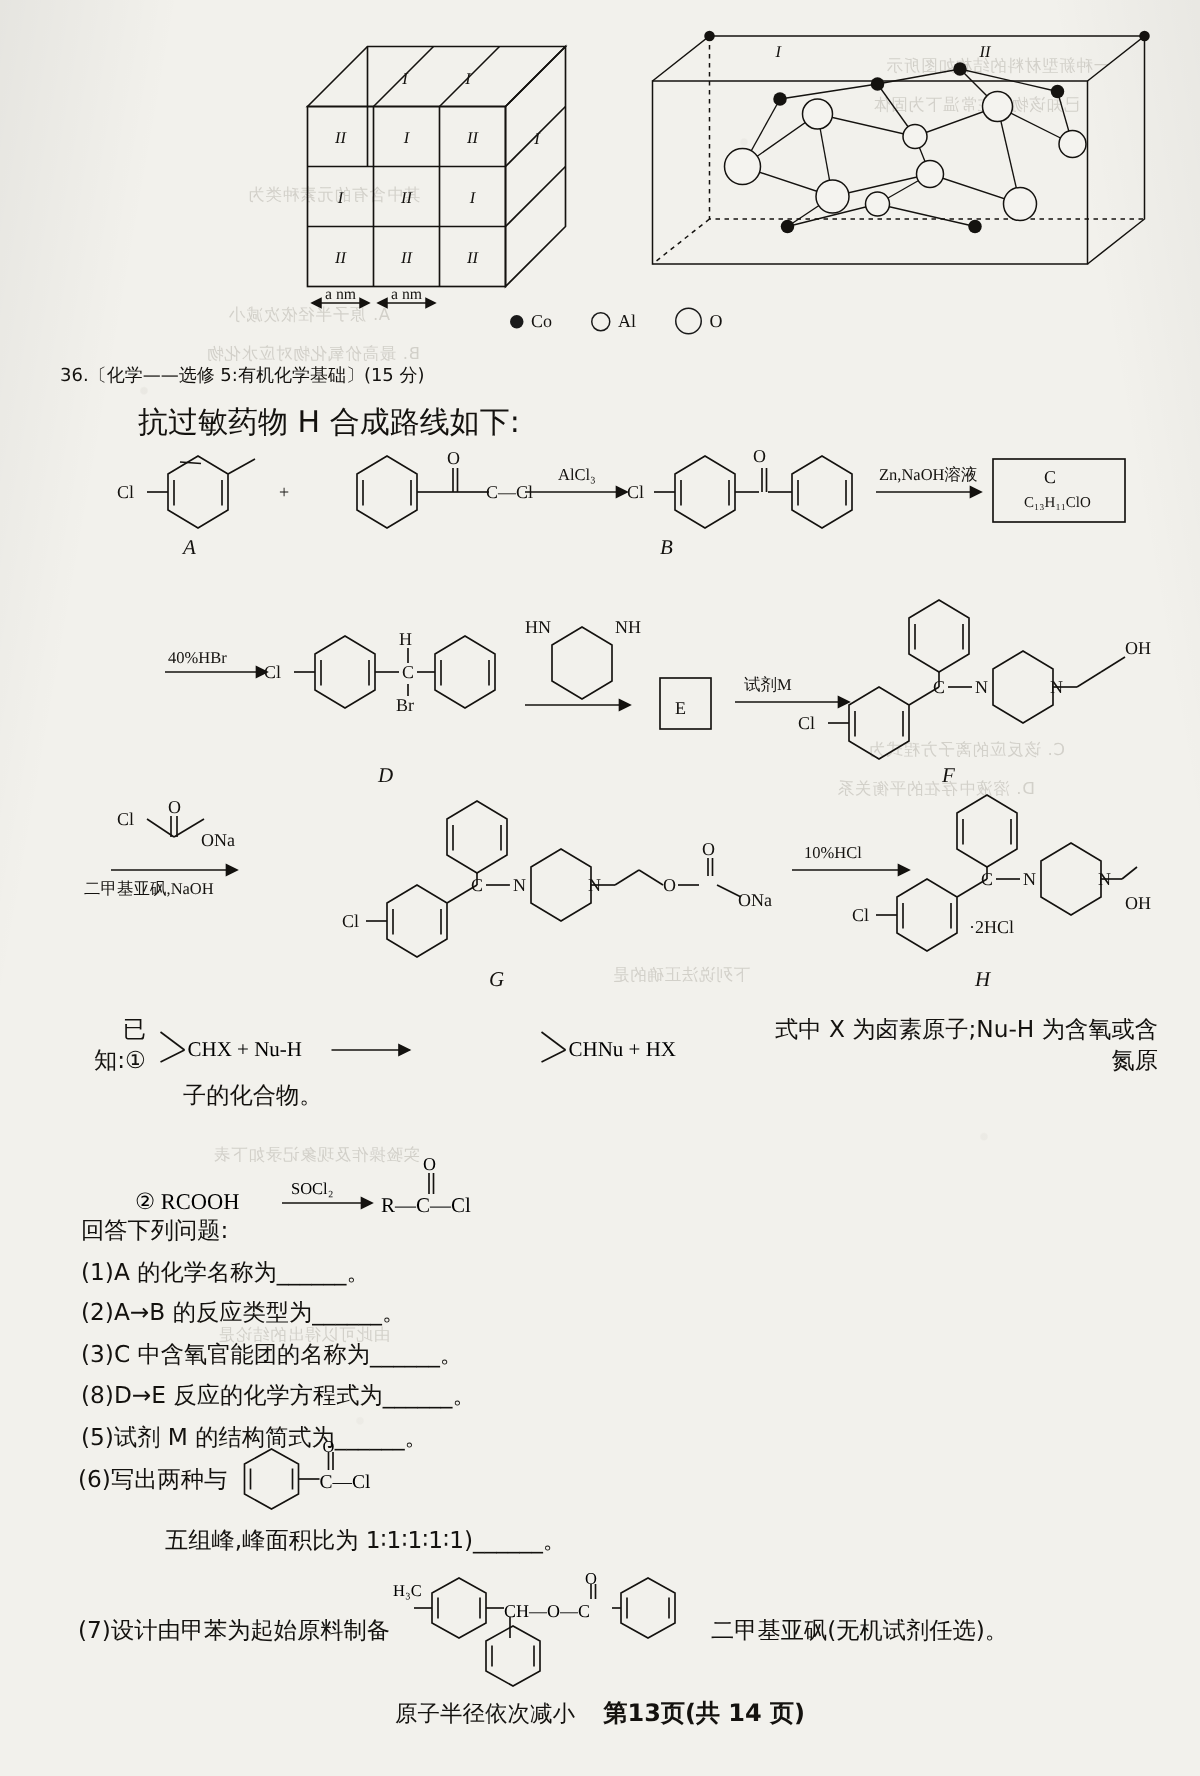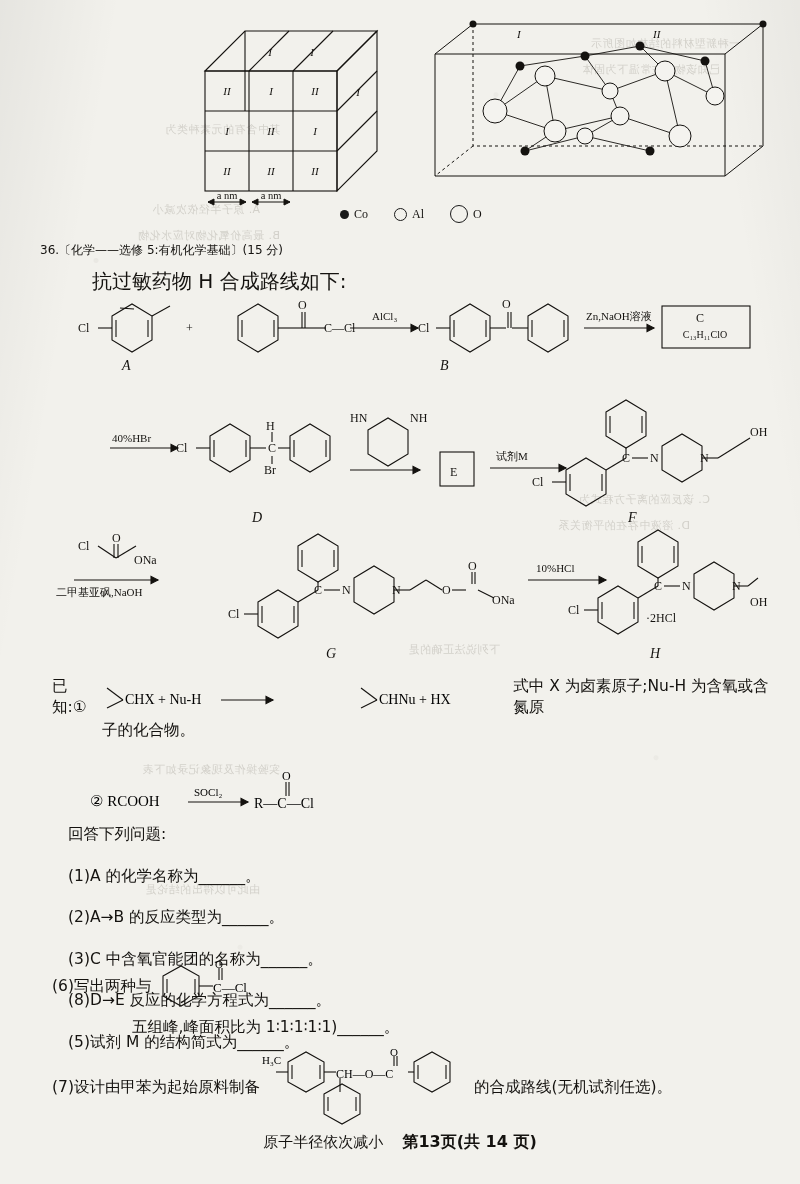--- a/index.html
+++ b/index.html
@@ -64,21 +64,21 @@
   .dot-m{width:11px;height:11px;border-radius:50%;border:1.3px solid #1a1a1a;display:inline-block;}
   .dot-l{width:16px;height:16px;border-radius:50%;border:1.3px solid #1a1a1a;display:inline-block;}
 
   .scheme{position:absolute;left:0;}
   .lbl{font-size:14px;font-style:italic;}
 
   .known{position:absolute;left:12px;top:676px;width:720px;font-size:15.5px;}
   .known2{position:absolute;left:50px;top:766px;font-size:15.5px;}
 
   .qlist{position:absolute;left:12px;top:806px;width:720px;font-size:15.5px;line-height:25.5px;}
-  .qlist .row{margin:16px;}
+  .qlist .row{margin:2px;}
 
   .q6{position:absolute;left:12px;top:960px;width:730px;font-size:15.5px;line-height:30px;}
   .q7{position:absolute;left:12px;top:1048px;width:740px;font-size:15.5px;}
 
   .footer{
     position:absolute;left:0;right:0;top:1132px;text-align:center;font-size:15px;
   }
   .footer b{font-size:16px;margin-top:16px;}
 
   svg{display:block;overflow:visible;}
@@ -417,41 +417,41 @@
           <text x="682" y="62">N</text>
           <text x="596" y="94">·2HCl</text>
           <text x="700" y="78">OH</text>
         </g>
       </svg>
     </div>
     <div style="position:absolute;left:286px;top:646px;font-size:14px;" class="lbl">G</div>
     <div style="position:absolute;left:610px;top:646px;font-size:14px;" class="lbl">H</div>
 
     <div class="known cn">
-      <div style="display:flex;align-items:center;gap:4px;">
+      <div style="display:flex;align-items:center;gap:4px;text-align:right;">
         <span>已知:①</span>
         <svg width="250" height="30" viewBox="0 0 250 30" style="margin:0 2px;">
           <g stroke="#14120f" fill="none" stroke-width="1.1">
             <line x1="4" y1="6" x2="20" y2="18"></line>
             <line x1="4" y1="26" x2="20" y2="18"></line>
             <line x1="118" y1="18" x2="170" y2="18"></line>
             <path d="M170 18 l-7 -3.5 v7 z" fill="#14120f"></path>
           </g>
           <text x="22" y="22" font-size="14" font-family="'Liberation Serif',serif">CHX + Nu-H</text>
         </svg>
         <svg width="150" height="30" viewBox="0 0 150 30">
           <g stroke="#14120f" fill="none" stroke-width="1.1">
             <line x1="2" y1="6" x2="18" y2="18"></line>
             <line x1="2" y1="26" x2="18" y2="18"></line>
           </g>
           <text x="20" y="22" font-size="14" font-family="'Liberation Serif',serif">CHNu + HX</text>
         </svg>
         <span>式中 X 为卤素原子;Nu-H 为含氧或含氮原</span>
       </div>
-      <div style="margin-left:50px;margin-top:2px;">子的化合物。</div>
+      <div style="margin-left:70px;margin-top:2px;">子的化合物。</div>
     </div>
 
     <div class="known2 cn">
       <svg width="290" height="56" viewBox="0 0 290 56">
         <text x="0" y="40" font-size="15" font-family="'DejaVu Sans',sans-serif">② RCOOH</text>
         <g stroke="#14120f" fill="none" stroke-width="1.1">
           <line x1="98" y1="36" x2="158" y2="36"></line>
           <path d="M158 36 l-7 -3.5 v7 z" fill="#14120f"></path>
           <line x1="196" y1="30" x2="196" y2="16"></line>
           <line x1="199" y1="30" x2="199" y2="16"></line>
@@ -480,21 +480,21 @@
             <line x1="14" y1="19" x2="14" y2="33"></line>
             <line x1="42" y1="19" x2="42" y2="33"></line>
             <line x1="46" y1="26" x2="60" y2="26"></line>
             <line x1="66" y1="20" x2="66" y2="8"></line>
             <line x1="69" y1="20" x2="69" y2="8"></line>
           </g>
           <text x="62" y="8" font-size="11" font-family="'Liberation Serif',serif">O</text>
           <text x="60" y="32" font-size="13" font-family="'Liberation Serif',serif">C—Cl</text>
         </svg>
       </div>
-      <div style="margin-left:80px;">五组峰,峰面积比为 1∶1∶1∶1∶1)______。</div>
+      <div style="margin-left:58px;">五组峰,峰面积比为 1∶1∶1∶1∶1)______。</div>
     </div>
 
     <div class="q7 cn">
       <div style="display:flex;align-items:center;">
         <span>(7)设计由甲苯为起始原料制备</span>
         <svg width="210" height="78" viewBox="0 0 210 78" style="margin:0 2px;">
           <g stroke="#14120f" fill="none" stroke-width="1.1">
             <polygon points="26,14 44,4 62,14 62,34 44,44 26,34"></polygon>
             <line x1="30" y1="17" x2="30" y2="31"></line>
             <line x1="58" y1="17" x2="58" y2="31"></line>
@@ -508,21 +508,21 @@
             <line x1="135" y1="18" x2="135" y2="8"></line>
             <polygon points="152,14 170,4 188,14 188,34 170,44 152,34"></polygon>
             <line x1="156" y1="17" x2="156" y2="31"></line>
             <line x1="184" y1="17" x2="184" y2="31"></line>
             <line x1="146" y1="24" x2="152" y2="24"></line>
           </g>
           <text x="0" y="16" font-size="11" font-family="'Liberation Serif',serif">H₃C</text>
           <text x="128" y="8" font-size="11" font-family="'Liberation Serif',serif">O</text>
           <text x="74" y="30" font-size="12" font-family="'Liberation Serif',serif">CH—O—C</text>
         </svg>
-        <span>的合成路线(无机试剂任选)。</span>
+        <span>二甲基亚砜(无机试剂任选)。</span>
       </div>
     </div>
 
   </div>
 
   <div class="footer cn">
     <span>原子半径依次减小</span>
     &nbsp;&nbsp;&nbsp;<b>第13页(共 14 页)</b>
   </div>
 </div>

